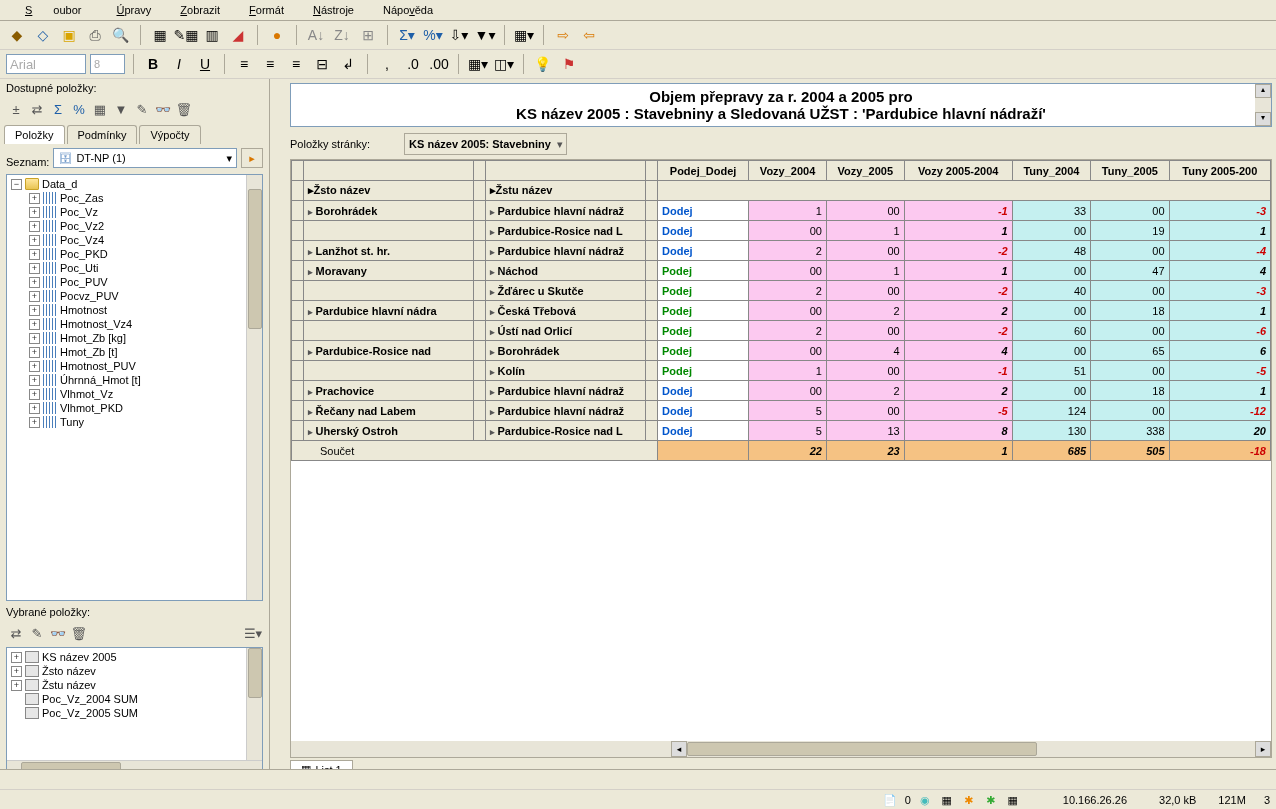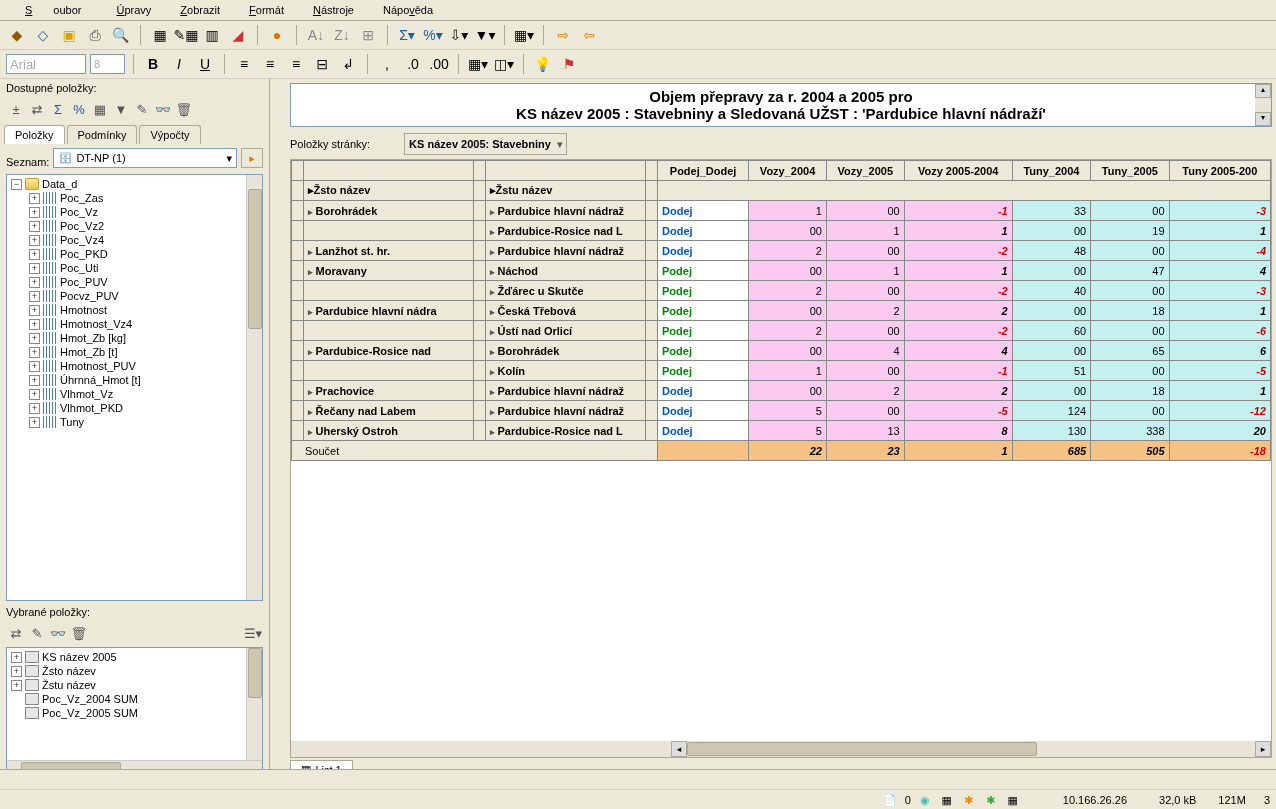--- a/index.html
+++ b/index.html
@@ -547,21 +547,21 @@
               <td class="rowhdr"></td>
               <td class="dodej">Dodej</td>
               <td class="val pink">5</td>
               <td class="val pink">13</td>
               <td class="val pink diff">8</td>
               <td class="val cyan">130</td>
               <td class="val cyan">338</td>
               <td class="val cyan diff">20</td>
             </tr>
             <tr class="sum">
-              <td class="lbl" colspan="5" style="padding-left:13px">Součet</td>
+              <td class="lbl" colspan="5" style="padding-left:28px">Součet</td>
               <td></td>
               <td class="val">22</td>
               <td class="val">23</td>
               <td class="val">1</td>
               <td class="val">685</td>
               <td class="val">505</td>
               <td class="val neg">-18</td>
             </tr>
           </tbody>
       </table>

